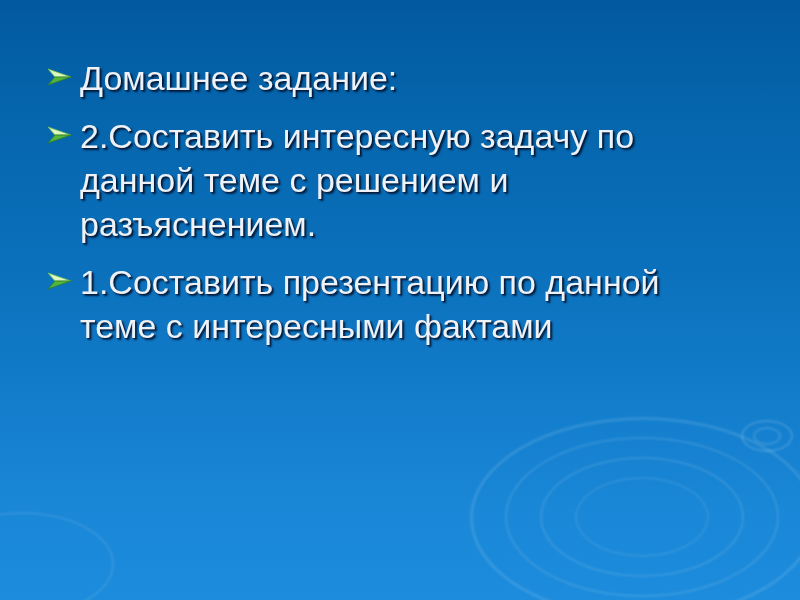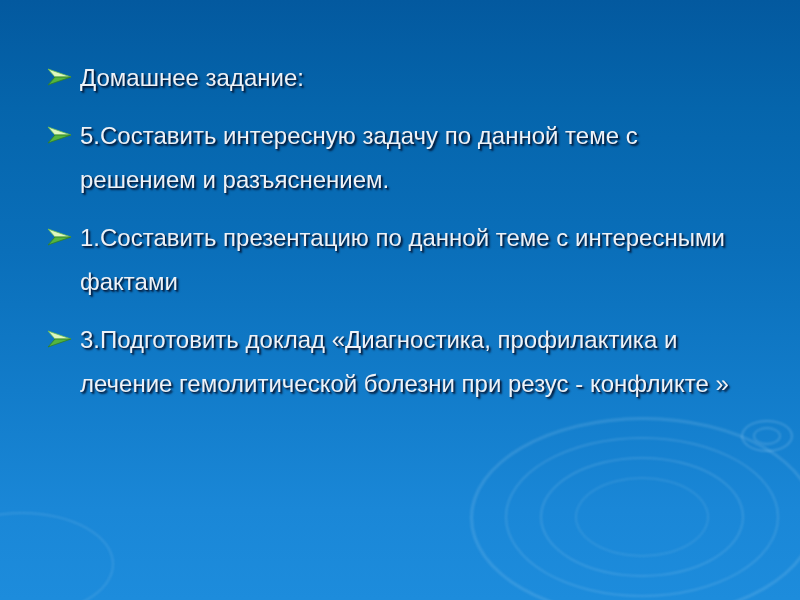--- a/index.html
+++ b/index.html
@@ -44,21 +44,21 @@
     left: 0;
     top: 0;
     padding-top: 56px;
     width: 800px;
   }
   .bullet-item {
     position: relative;
     padding-left: 80px;
     width: 660px;
     margin-bottom: 14px;
-    font-size: 24px;
+    font-size: 34px;
     line-height: 44px;
     color: #eef2f7;
     text-shadow: 2px 2px 2px rgba(4, 16, 44, 0.85), 1px 1px 1px rgba(4, 16, 44, 0.5);
   }
   .bullet-icon {
     position: absolute;
     left: 46px;
     top: 10px;
     width: 27px;
     height: 22px;
@@ -90,37 +90,28 @@
       <span>Домашнее задание:</span>
     </div>
 
     <div class="bullet-item">
       <span class="bullet-icon">
         <svg width="27" height="22" viewBox="0 0 27 22">
           <polygon points="2,3 25,11 9,11" fill="#dff7c0" stroke="#6fbf50" stroke-width="0.8"></polygon>
           <polygon points="9,11 25,11 2,19" fill="#54b53e" stroke="#2e7d2a" stroke-width="0.8"></polygon>
         </svg>
       </span>
-      <span>5.Составить интересную задачу по данной теме с решением и разъяснением.</span>
+      <span>2.Составить интересную задачу по данной теме с решением и разъяснением.</span>
     </div>
 
     <div class="bullet-item">
       <span class="bullet-icon">
         <svg width="27" height="22" viewBox="0 0 27 22">
           <polygon points="2,3 25,11 9,11" fill="#dff7c0" stroke="#6fbf50" stroke-width="0.8"></polygon>
           <polygon points="9,11 25,11 2,19" fill="#54b53e" stroke="#2e7d2a" stroke-width="0.8"></polygon>
         </svg>
       </span>
       <span>1.Составить презентацию по данной теме с интересными фактами</span>
     </div>
 
-    <div class="bullet-item">
-      <span class="bullet-icon">
-        <svg width="27" height="22" viewBox="0 0 27 22">
-          <polygon points="2,3 25,11 9,11" fill="#dff7c0" stroke="#6fbf50" stroke-width="0.8"></polygon>
-          <polygon points="9,11 25,11 2,19" fill="#54b53e" stroke="#2e7d2a" stroke-width="0.8"></polygon>
-        </svg>
-      </span>
-      <span>3.Подготовить доклад «Диагностика, профилактика и лечение гемолитической болезни при резус - конфликте »</span>
-    </div>
 
   </div>
 </div>
 
 </body></html>

